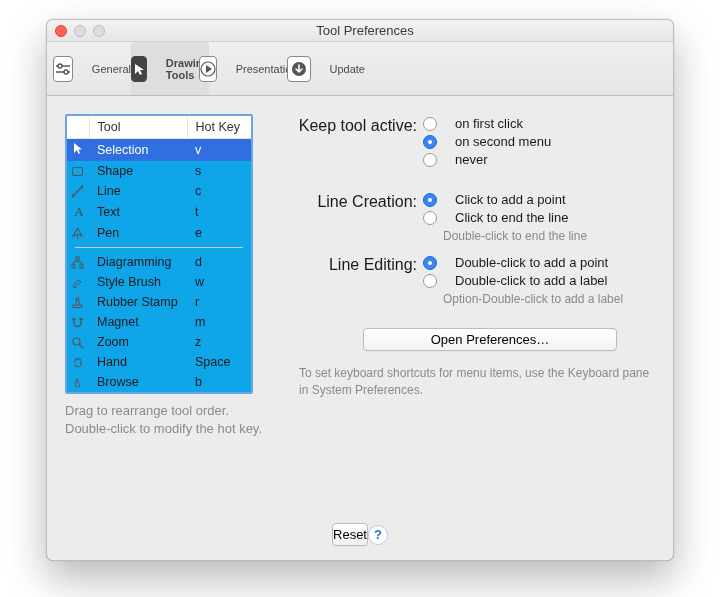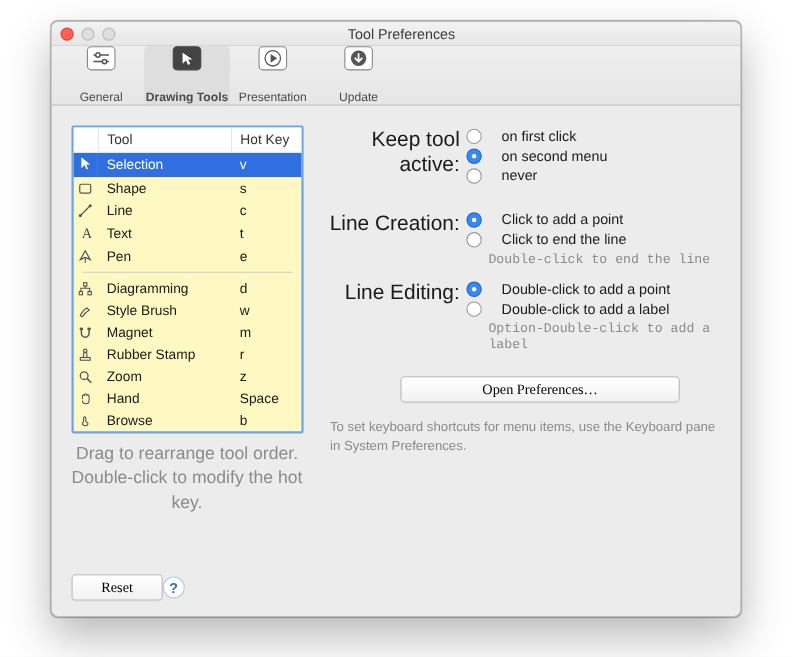--- a/index.html
+++ b/index.html
@@ -47,62 +47,61 @@
   .tl.gray{background:#dedede;border:1px solid #bbb;}
   .titletext{ flex:1; text-align:center; color:#3a3a3a; }
   
   .toolbar {
     height: 54px;
     background: linear-gradient(#efefef,#e6e6e6);
     border-bottom: 1px solid #bdbdbd;
     display:flex; padding-left:6px;
   }
   .tbitem {
-    width:78px; display:flex; flex-direction:column; align-items:center; justify-content:center;
+    width:78px; display:flex; flex-direction:row; align-items:center; justify-content:center;
     font-size:11px; color:#4a4a4a; gap:19px; border-radius:4px;
   }
   .tbitem.sel { background:#dedede;font-weight:bold; }
   .tbicon { width:26px; height:26px; border:1px solid #888; border-radius:4px; display:flex;align-items:center;justify-content:center;background:#fff;}
   
   .content { position:relative; padding: 18px 18px 14px 18px; height: calc(100% - 76px); }
   .cols { display:flex; gap:22px; }
   
-  .tablewrap { width:211px; border:2px solid #6da4e3; border-radius:2px; background:#fef9c3; }
+  .tablewrap { width:188px; border:2px solid #6da4e3; border-radius:2px; background:#0ea5e9; }
   table { width:100%; border-collapse:collapse; font-size:12.5px; }
   thead th { text-align:left; font-weight:400; padding:4px 8px; border-bottom:1px solid #e6e6e6; border-right:1px solid #e6e6e6; color:#333; background:#fff; }
   thead th:last-child{border-right:none; width:64px;margin-top:40px;}
   tbody td { padding:3px 8px; vertical-align:middle; }
   tbody td.icon { width:22px; text-align:center; padding-left:4px; padding-right:2px;}
   tbody tr.sel td { background: #2f6fe0; color:#fff; }
   tbody tr.divider td { padding:0; }
   tbody tr.divider hr { border:none; border-top:1px solid #cfcfcf; margin:4px 8px; }
   .toolglyph{display:inline-block;width:15px;height:13px;}
-  .hint { color: var(--text-dim); font-size:16px; line-height:1.4; margin-top:8px; width:210px;text-align:center;}
+  .hint { color: var(--text-dim); font-size:13px; line-height:1.4; margin-top:8px; width:210px;}
   
   .right { flex:1; padding-top:2px; }
   .row { display:flex; margin-bottom:4px; }
-  .row .lbl { width:126px; text-align:right; padding-right:6px; padding-top:1px; font-size:19px;}
+  .row .lbl { width:126px; text-align:right; padding-right:6px; padding-top:1px; font-size:16px;}
   .row .opts { flex:1; }
   .opt { display:flex; align-items:center; gap:18px; font-size:13px; margin-bottom:3px;}
   .opt .radio {
     width:14px;height:14px;border-radius:50%;border:1px solid #999;background:#fff;display:inline-block;position:relative;
   }
   .opt .radio.checked { border-color:#1769d4; background:#3b86f0; }
   .opt .radio.checked::after{content:"";position:absolute;left:4px;top:4px;width:4px;height:4px;border-radius:50%;background:#fff;}
-  .sub { color: var(--text-dim); font-size:12px; margin:4px 0 14px 20px;font-family:Liberation Mono, monospace; }
+  .sub { color: var(--text-dim); font-size:12px; margin:4px 0 14px 20px; }
   .section-gap { height:18px; }
   .btn {
     display:inline-block; background:linear-gradient(#fff,#f2f2f2);
-    border:1px solid #bcbcbc; border-radius:4px; padding:3px 26px; font-size:13px;
+    border:1px solid #bcbcbc; border-radius:4px; padding:3px 0; font-size:13px;
     box-shadow: 0 1px 0 rgba(0,0,0,.03);
-    font-family: Liberation Serif, serif;
   }
   .openpref { display:block; width:254px; text-align:center; margin: 8px 0 0 66px;}
   .rhint { color: var(--text-dim); font-size:12px; line-height:1.4; margin-top:14px; margin-left:2px;}
-  .footer { position:absolute; left:18px; right:18px; bottom:14px; display:flex; justify-content:flex-start; align-items:center;}
+  .footer { position:absolute; left:18px; right:18px; bottom:14px; display:flex; justify-content:center; align-items:center;}
   .help { width:20px;height:20px;border-radius:50%;border:1px solid #b6c9e8;color:#2a6dd3;display:flex;align-items:center;justify-content:center;font-weight:600;font-size:13px;background:#fff;}
   
   svg { display:block; }
 </style>
 </head>
 <body>
 
 <div class="window">
 
   <div class="titlebar">
@@ -224,35 +223,35 @@
               </tr>
               <tr>
                 <td class="icon"><span><svg width="13" height="13" viewBox="0 0 13 13">
                         <path d="M2 11 Q4 6 8 4 L10 6 Q6 8 4 12 Z" fill="none" stroke="#555"></path>
                       </svg></span></td>
                 <td>Style Brush</td>
                 <td>w</td>
               </tr>
               <tr>
                 <td class="icon"><span><svg width="13" height="13" viewBox="0 0 13 13">
+                        <rect x="2" y="9" width="9" height="2.5" fill="none" stroke="#555"></rect>
+                        <path d="M5 9 V6 Q5 4 6.5 4 Q8 4 8 6 V9" fill="none" stroke="#555"></path>
+                        <circle cx="6.5" cy="3" r="1.6" fill="none" stroke="#555"></circle>
+                      </svg></span></td>
+                <td>Rubber Stamp</td>
+                <td>r</td>
+              </tr>
+              <tr>
+                <td class="icon"><span><svg width="13" height="13" viewBox="0 0 13 13">
                         <path d="M3 2 V7 A3.5 3.5 0 0 0 10 7 V2" fill="none" stroke="#555" stroke-width="1.4"></path>
                         <line x1="3" y1="2" x2="3" y2="4" stroke="#555" stroke-width="3"></line>
                         <line x1="10" y1="2" x2="10" y2="4" stroke="#555" stroke-width="3"></line>
                       </svg></span></td>
                 <td>Magnet</td>
                 <td>m</td>
-              </tr>
-              <tr>
-                <td class="icon"><span><svg width="13" height="13" viewBox="0 0 13 13">
-                        <rect x="2" y="9" width="9" height="2.5" fill="none" stroke="#555"></rect>
-                        <path d="M5 9 V6 Q5 4 6.5 4 Q8 4 8 6 V9" fill="none" stroke="#555"></path>
-                        <circle cx="6.5" cy="3" r="1.6" fill="none" stroke="#555"></circle>
-                      </svg></span></td>
-                <td>Rubber Stamp</td>
-                <td>r</td>
               </tr>
               <tr>
                 <td class="icon"><span><svg width="13" height="13" viewBox="0 0 13 13">
                         <circle cx="5.5" cy="5.5" r="3.5" fill="none" stroke="#555" stroke-width="1.2"></circle>
                         <line x1="8" y1="8" x2="12" y2="12" stroke="#555" stroke-width="1.4"></line>
                       </svg></span></td>
                 <td>Zoom</td>
                 <td>z</td>
               </tr>
               <tr>

